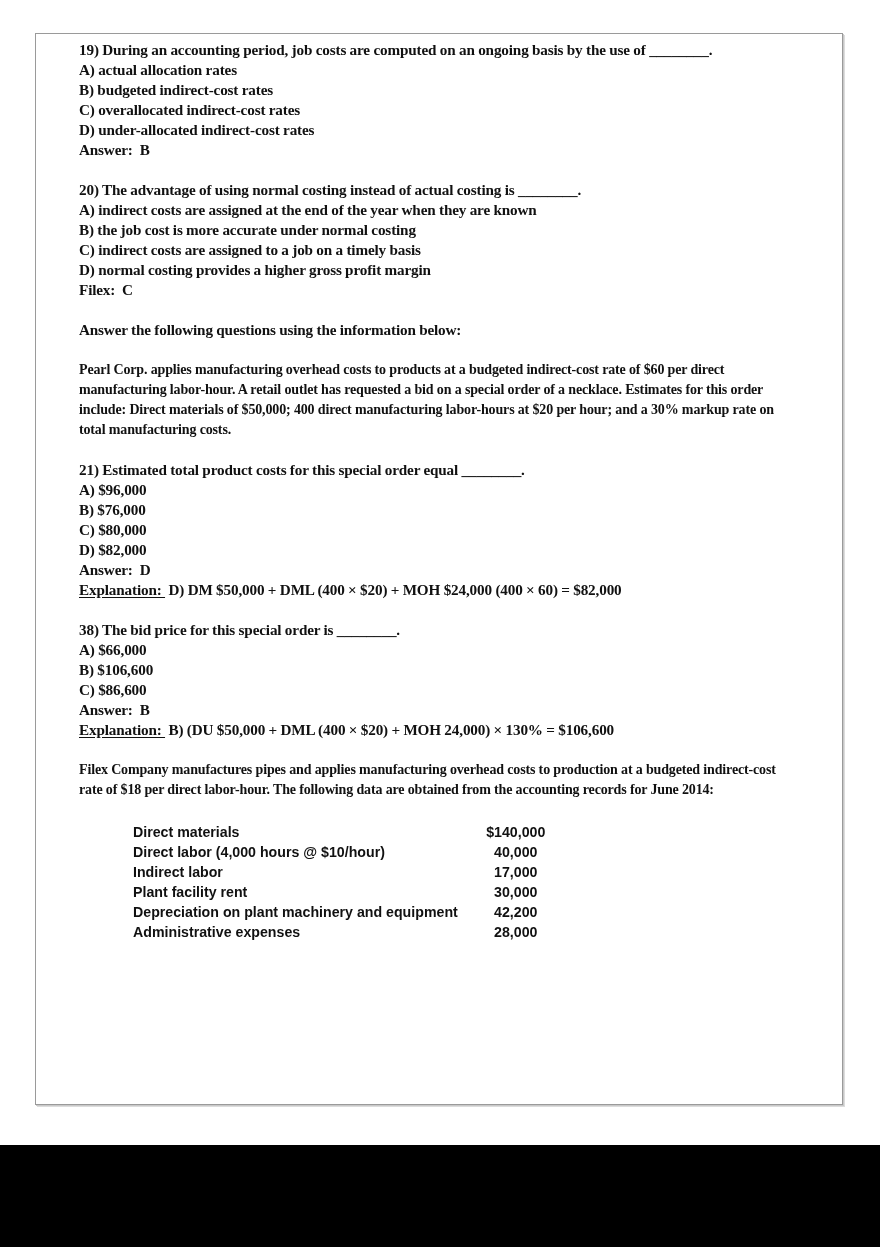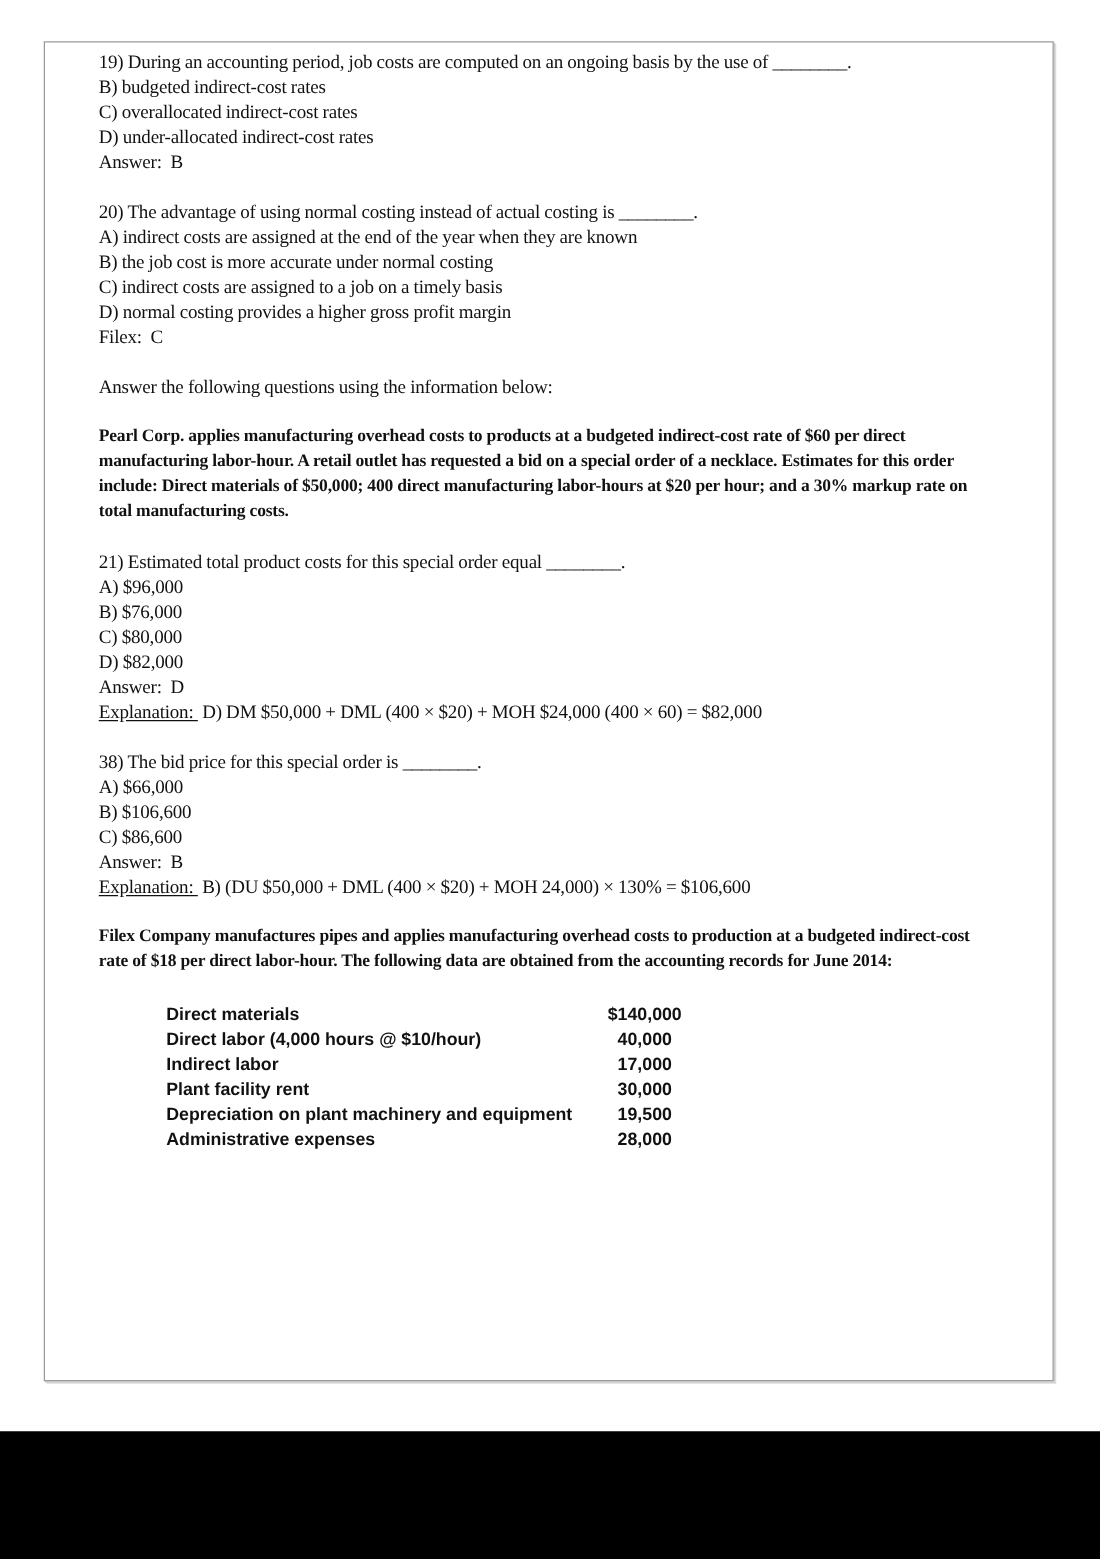--- a/index.html
+++ b/index.html
@@ -44,21 +44,21 @@
     position: absolute;
     left: 43px;       
     top: 6px;
     width: 740px;
     color: #111111;
   }
 
   .line {
     font-size: 15.2px;
     line-height: 20px;
-    font-weight: normal;
+    font-weight: bold;
     letter-spacing: -0.15px;
     white-space: pre-wrap;
     word-spacing: -0.2px;
   }
 
   .para {
     font-size: 14px;
     line-height: 20px;
     font-weight: bold;
     letter-spacing: -0.15px;
@@ -102,20 +102,21 @@
   }
 </style>
 </head>
 <body>
 
 <div id="page-sheet">
   <div id="content">
 
     <div class="block">
       <div class="line">19) During an accounting period, job costs are computed on an ongoing basis by the use of ________.</div>
+      <div class="line">A) actual allocation rates</div>
       <div class="line">B) budgeted indirect-cost rates</div>
       <div class="line">C) overallocated indirect-cost rates</div>
       <div class="line">D) under-allocated indirect-cost rates</div>
       <div class="line">Answer:  B</div>
     </div>
 
     <div class="spacer"></div>
 
     <div class="block">
       <div class="line">20) The advantage of using normal costing instead of actual costing is ________.</div>
@@ -176,21 +177,21 @@
         <tr>
           <td>Indirect labor</td>
           <td class="amount">17,000</td>
         </tr>
         <tr>
           <td>Plant facility rent</td>
           <td class="amount">30,000</td>
         </tr>
         <tr>
           <td>Depreciation on plant machinery and equipment</td>
-          <td class="amount">19,500</td>
+          <td class="amount">42,200</td>
         </tr>
         <tr>
           <td>Administrative expenses</td>
           <td class="amount">28,000</td>
         </tr>
       </tbody>
     </table>
 
   </div>
 </div>

